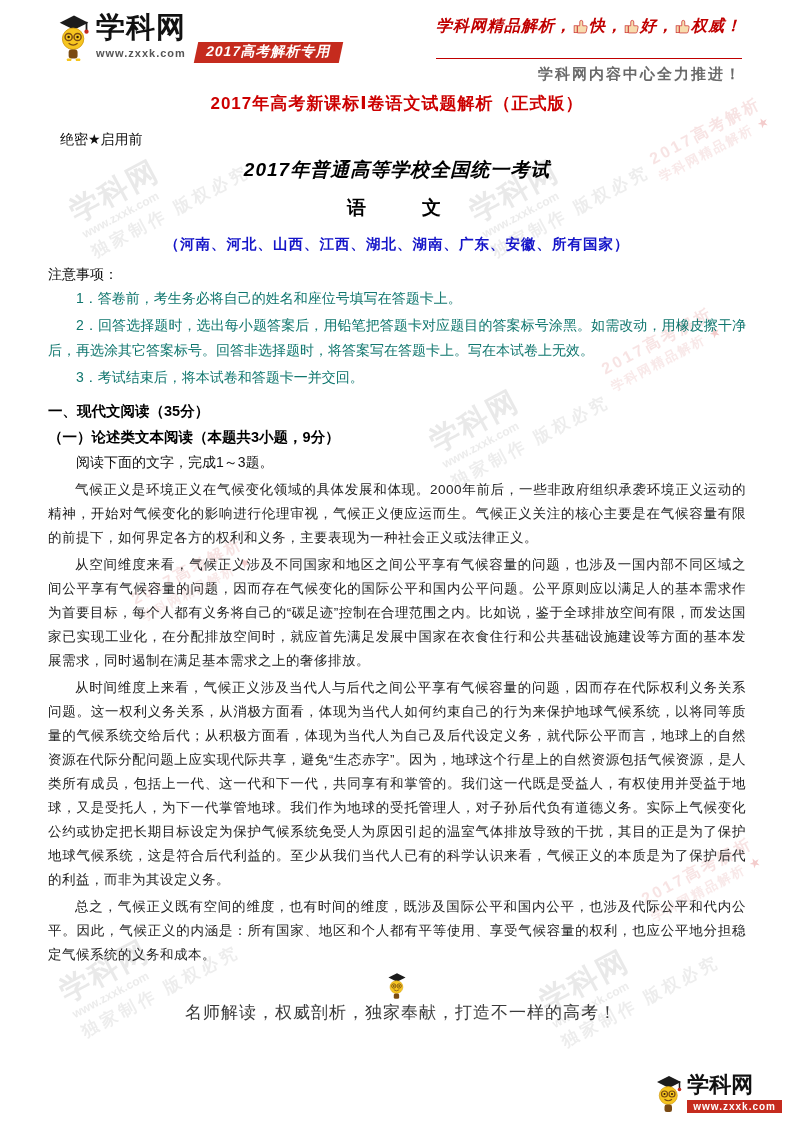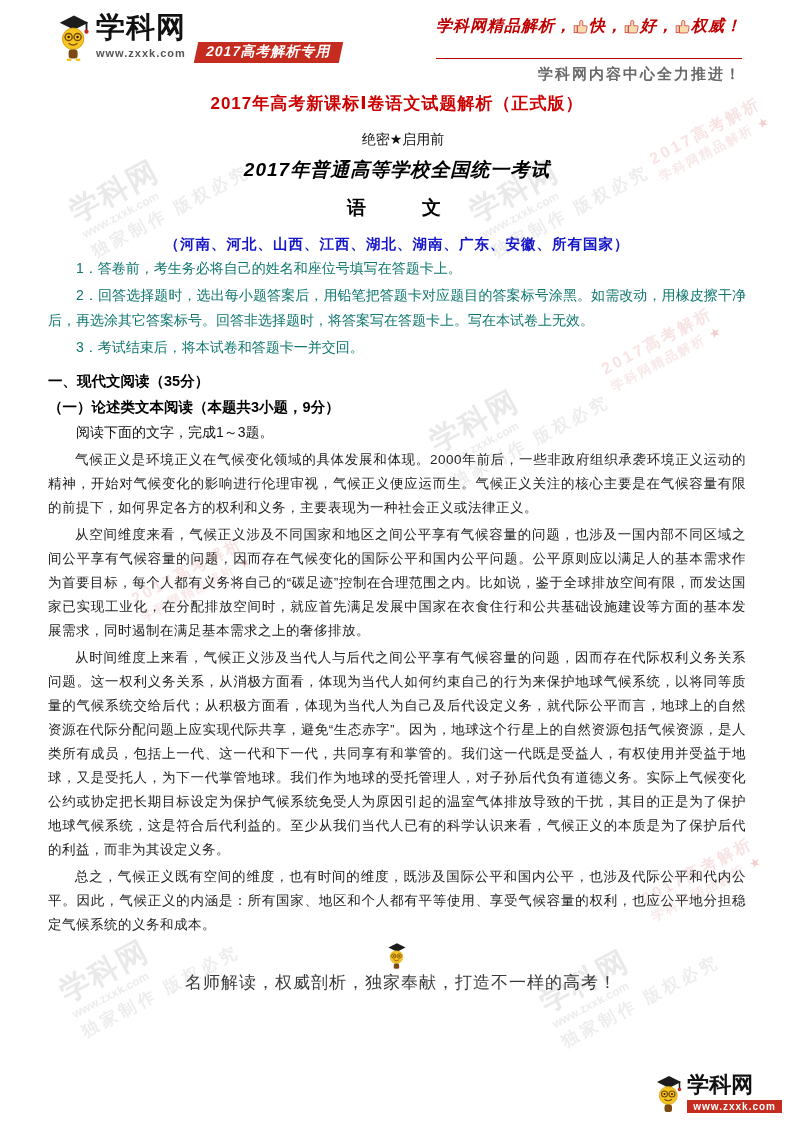--- a/index.html
+++ b/index.html
@@ -27,21 +27,21 @@
   .brand-sub-row{display:flex;align-items:center;}
   .brand-url{font-size:11px;font-weight:bold;color:#555;letter-spacing:1px;}
   .brand-banner{margin-left:10px;background:#c52b1e;color:#fff;font-size:14px;font-weight:bold;
     padding:1px 10px 2px 10px;transform:skewX(-12deg);letter-spacing:1px;}
   .slogan-block{text-align:right;padding-top:4px;}
   .slogan-main{display:inline-block;color:#c00000;font-weight:bold;font-style:italic;font-size:16px;
     letter-spacing:1px;border-bottom:1px solid #c00000;padding-bottom:20px;}
   .thumb-icon{display:inline-block;vertical-align:-3px;margin:0 1px;}
   .slogan-sub{color:#6a6a6a;font-size:15px;font-weight:bold;letter-spacing:2px;margin-top:6px;}
   .doc-title{text-align:center;color:#cc0000;font-weight:bold;font-size:17px;margin-top:8px;letter-spacing:1px;}
-  .secrecy{font-size:14px;margin:16px 0 0 12px;color:#111;text-align:center;}
+  .secrecy{font-size:14px;margin:16px 0 0 12px;color:#111;}
   .exam-title{text-align:center;font-weight:bold;font-size:19px;margin-top:8px;letter-spacing:1px;color:#000;font-style:italic;}
   .subject{text-align:center;font-weight:bold;font-size:19px;margin-top:12px;letter-spacing:6px;color:#000;}
   .region{text-align:center;font-weight:bold;font-size:14.5px;margin-top:14px;color:#1414c8;letter-spacing:1px;}
   .notice-title{font-size:14px;margin-top:12px;color:#111;}
   .notice-item{font-size:14px;line-height:25px;text-indent:2em;text-align:justify;color:#0f766e;margin-top:2px;}
   .part-title{font-size:14.5px;font-weight:bold;margin-top:8px;line-height:26px;color:#000;}
   .subpart-title{font-size:14.5px;font-weight:bold;line-height:26px;color:#000;}
   .instruction{font-size:14px;text-indent:2em;line-height:25px;color:#111;}
   .passage p{font-size:13.5px;line-height:24px;text-indent:2em;text-align:justify;
     color:#222;margin:3px 0 0 0;letter-spacing:.5px;}
@@ -142,20 +142,21 @@
       <div class="slogan-sub">学科网内容中心全力推进！</div>
     </div>
   </div>
 
   <div class="doc-title">2017年高考新课标Ⅰ卷语文试题解析（正式版）</div>
   <div class="secrecy">绝密★启用前</div>
   <div class="exam-title">2017年普通高等学校全国统一考试</div>
   <div class="subject">语　　文</div>
   <div class="region">（河南、河北、山西、江西、湖北、湖南、广东、安徽、所有国家）</div>
 
+  <div class="notice-title">注意事项：</div>
   <div class="notice-item">1．答卷前，考生务必将自己的姓名和座位号填写在答题卡上。</div>
   <div class="notice-item">2．回答选择题时，选出每小题答案后，用铅笔把答题卡对应题目的答案标号涂黑。如需改动，用橡皮擦干净后，再选涂其它答案标号。回答非选择题时，将答案写在答题卡上。写在本试卷上无效。</div>
   <div class="notice-item">3．考试结束后，将本试卷和答题卡一并交回。</div>
 
   <div class="part-title">一、现代文阅读（35分）</div>
   <div class="subpart-title">（一）论述类文本阅读（本题共3小题，9分）</div>
   <div class="instruction">阅读下面的文字，完成1～3题。</div>
 
   <div class="passage">
     <p>气候正义是环境正义在气候变化领域的具体发展和体现。2000年前后，一些非政府组织承袭环境正义运动的精神，开始对气候变化的影响进行伦理审视，气候正义便应运而生。气候正义关注的核心主要是在气候容量有限的前提下，如何界定各方的权利和义务，主要表现为一种社会正义或法律正义。</p>

